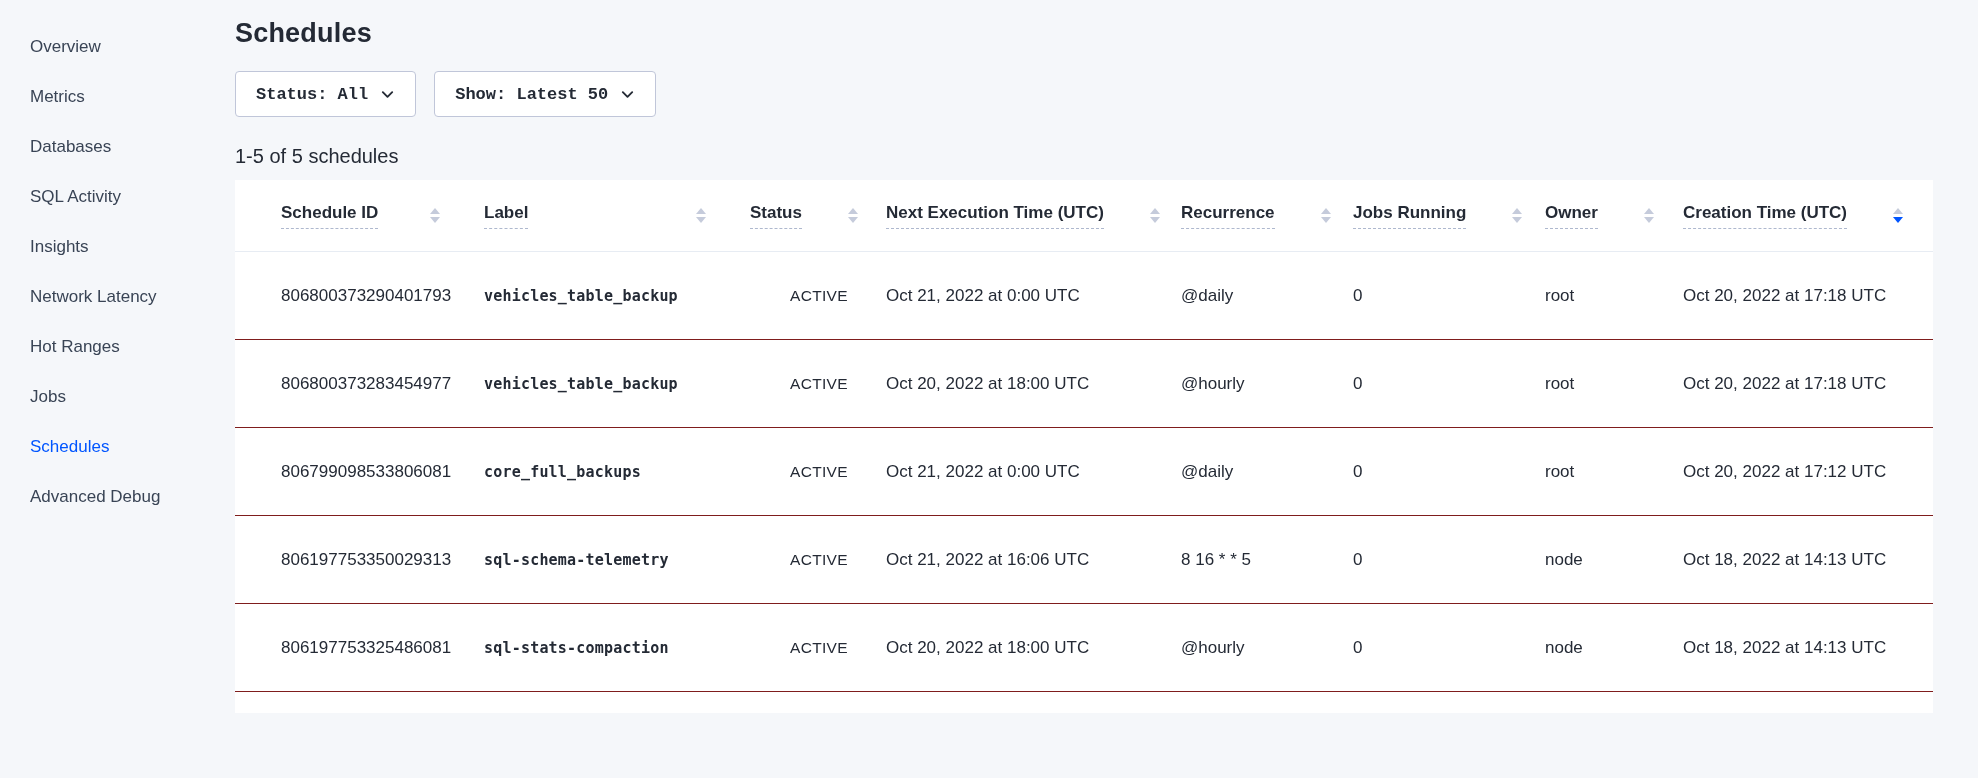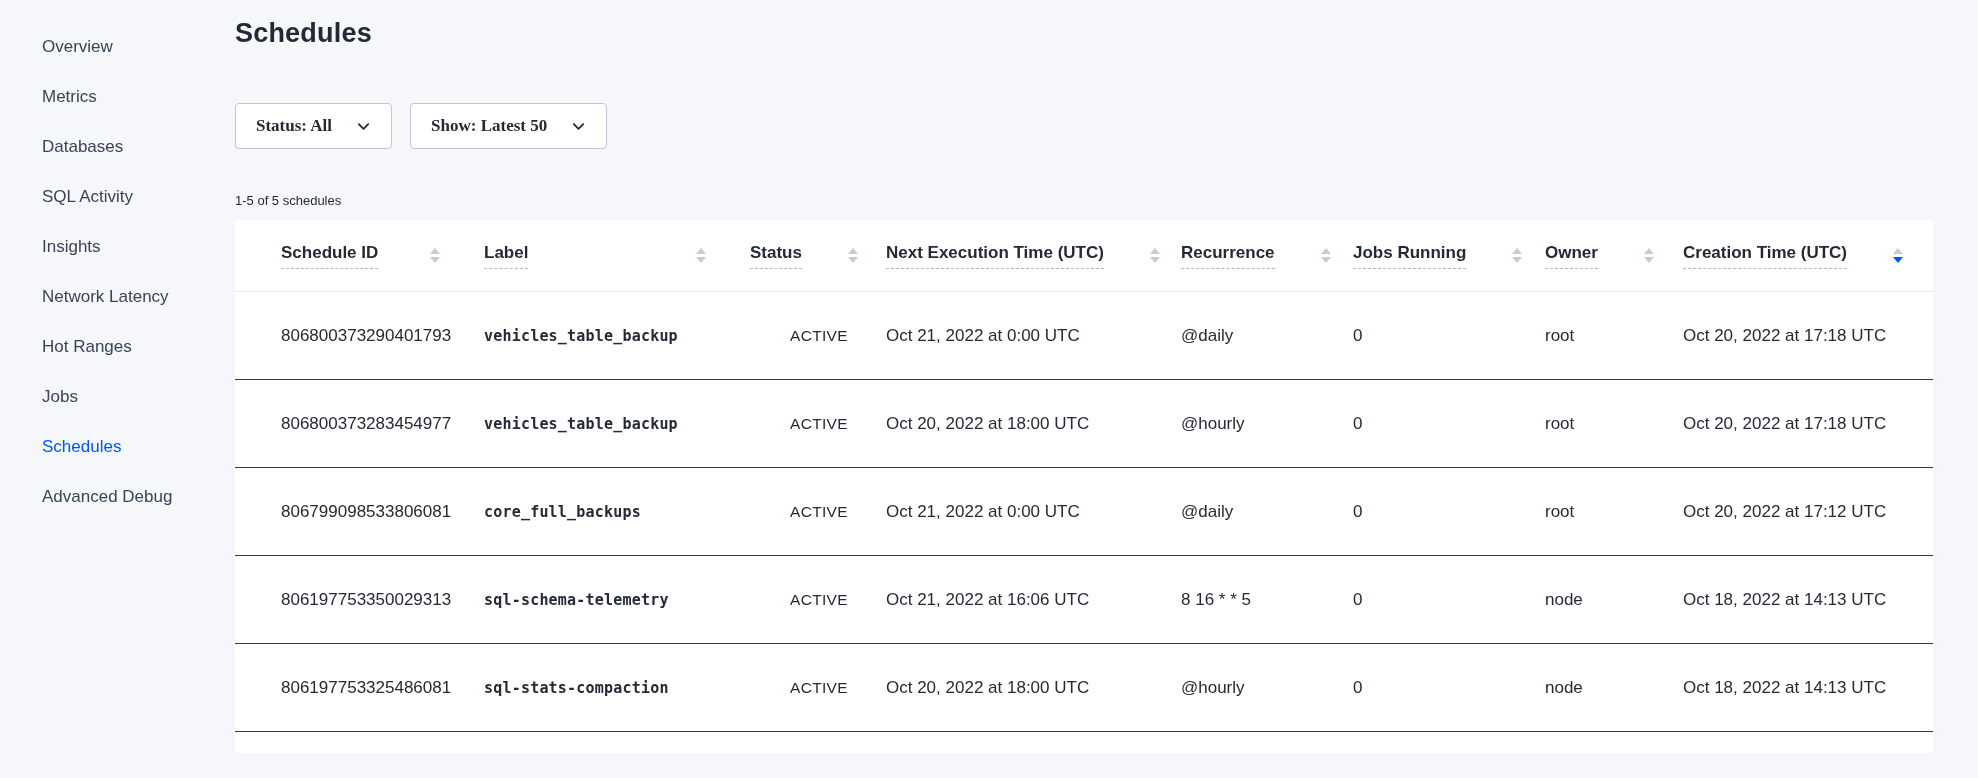--- a/index.html
+++ b/index.html
@@ -10,21 +10,21 @@
     color: #394455;
   }
   .app { display: flex; width: 100%; height: 100%; }
 
   
   .sidebar { width: 235px; flex: 0 0 235px; padding-top: 22px; }
   .nav-item {
     display: block;
     height: 50px;
     line-height: 50px;
-    padding-left: 42px;
+    padding-left: 30px;
     font-size: 17px;
     color: #394455;
     text-decoration: none;
     cursor: pointer;
     white-space: nowrap;
   }
   .nav-item.active { color: #0055ff; }
 
   
   .content { flex: 1; padding-right: 45px; }
@@ -32,36 +32,35 @@
     margin-top: 18px;
     font-size: 27px;
     font-weight: 700;
     color: #242a35;
     letter-spacing: 0.2px;
   }
   .filters { display: flex; gap: 18px; margin-top: 22px; }
   .dropdown-btn {
     display: inline-flex;
     align-items: center;
-    gap: 24px;
+    gap: 12px;
     height: 46px;
     padding: 0 20px;
     background: #ffffff;
     border: 1px solid #c0c6d9;
     border-radius: 4px;
-    font-family: Liberation Serif, serif;
+    font-family: Liberation Mono, monospace;
     font-size: 17px;
     font-weight: 700;
     color: #242a35;
     cursor: pointer;
-    margin-top: 32px;
   }
   .results-count {
-    margin-top: 44px;
-    font-size: 13px;
+    margin-top: 28px;
+    font-size: 20px;
     color: #242a35;
   }
 
   
   .table-card {
     margin-top: 12px;
     background: #ffffff;
     width: 1698px;
     padding-bottom: 21px;
   }

